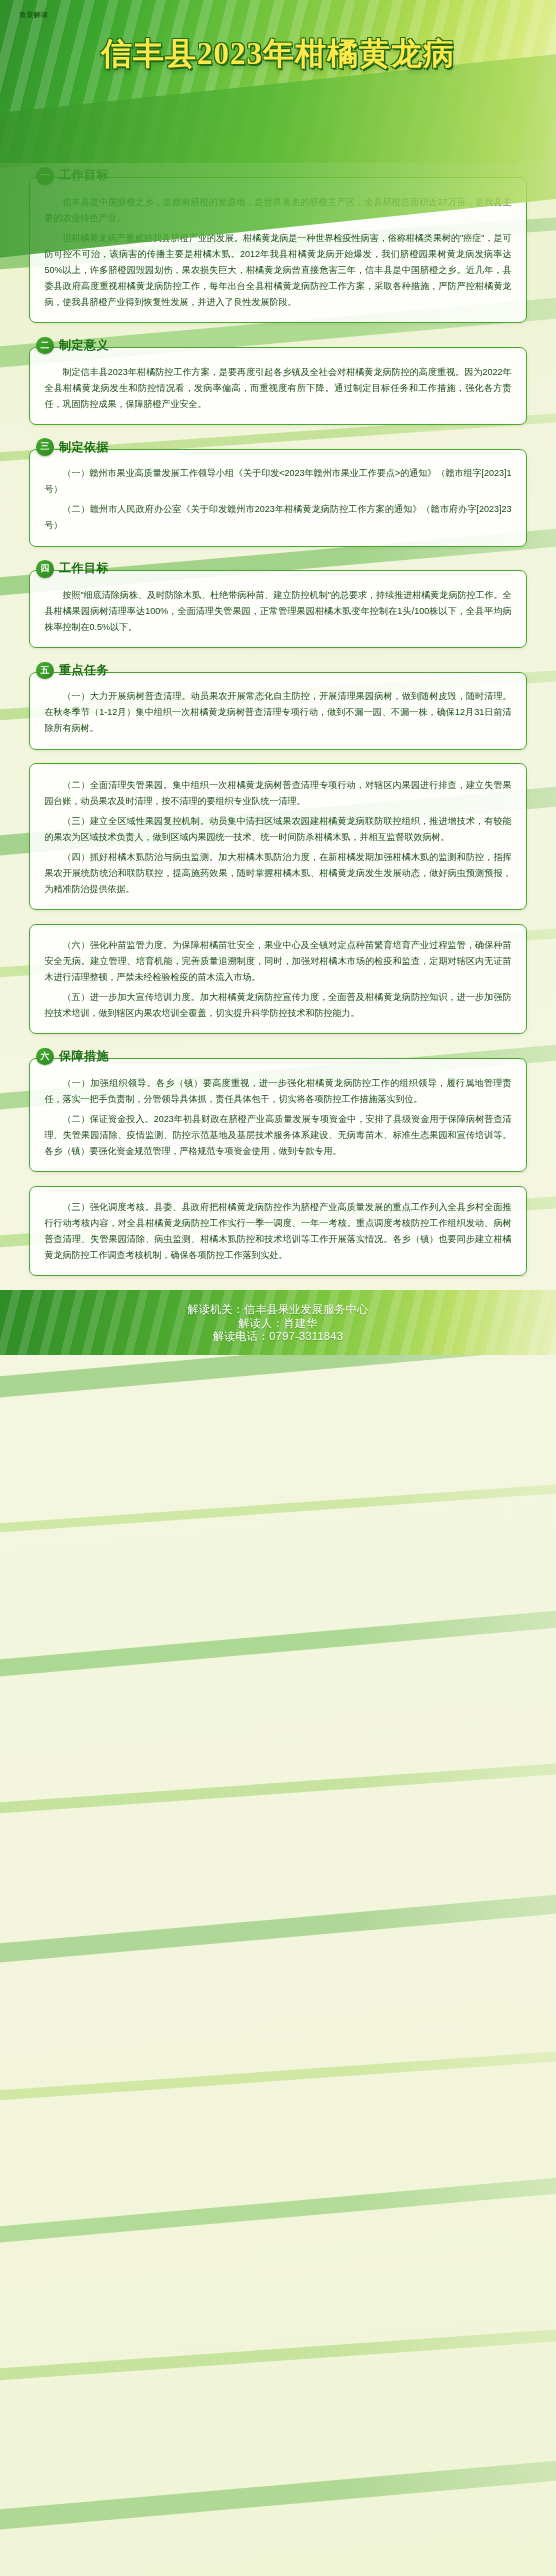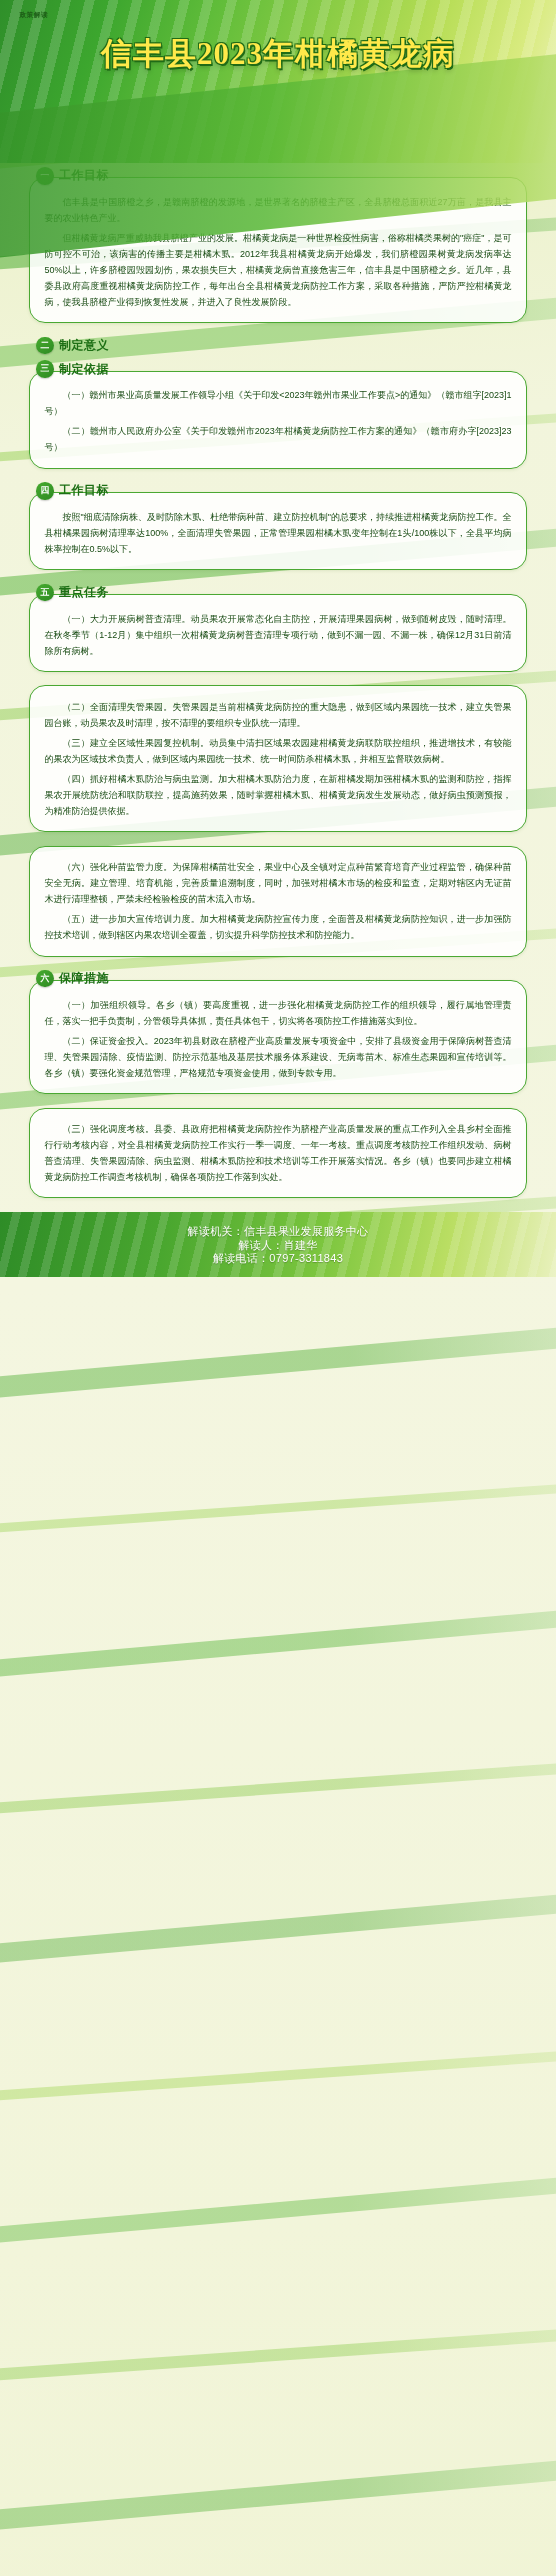--- a/index.html
+++ b/index.html
@@ -136,21 +136,21 @@
   }
   .sec-title {
     font-size: 12px;
     font-weight: bold;
     color: #1d6f15;
     letter-spacing: 0.5px;
     font-family: "Liberation Serif", serif;
   }
   .card {
     border: 1px solid #4aa832;
-    border-radius: 16px;
+    border-radius: 7px;
     background: rgba(255,255,255,.88);
     padding: 15.5px 14.4px 12.4px 14.4px;
     box-shadow: 0 1px 3.1px rgba(80,120,40,.13);
   }
   .card.plain { padding-top: 12.4px; }
   p.para {
     font-size: 9px;
     line-height: 16px;
     color: #174a12;
     text-indent: 2em;
@@ -232,20 +232,23 @@
         <div class="card">
           <p class="para">信丰县是中国脐橙之乡，是赣南脐橙的发源地，是世界著名的脐橙主产区，全县脐橙总面积近27万亩，是我县主要的农业特色产业。</p>
           <p class="para">但柑橘黄龙病严重威胁我县脐橙产业的发展。柑橘黄龙病是一种世界检疫性病害，俗称柑橘类果树的"癌症"，是可防可控不可治，该病害的传播主要是柑橘木虱。2012年我县柑橘黄龙病开始爆发，我们脐橙园果树黄龙病发病率达50%以上，许多脐橙园毁园划伤，果农损失巨大，柑橘黄龙病曾直接危害三年，信丰县是中国脐橙之乡。近几年，县委县政府高度重视柑橘黄龙病防控工作，每年出台全县柑橘黄龙病防控工作方案，采取各种措施，严防严控柑橘黄龙病，使我县脐橙产业得到恢复性发展，并进入了良性发展阶段。</p>
         </div>
       </div>
       <div class="section">
         <div class="sec-head">
           <div class="sec-num">二</div>
           <div class="sec-title">制定意义</div>
         </div>
+        <div class="card">
+          <p class="para">制定信丰县2023年柑橘防控工作方案，是要再度引起各乡镇及全社会对柑橘黄龙病防控的高度重视。因为2022年全县柑橘黄龙病发生和防控情况看，发病率偏高，而重视度有所下降。通过制定目标任务和工作措施，强化各方责任，巩固防控成果，保障脐橙产业安全。</p>
+        </div>
       </div>
       <div class="section">
         <div class="sec-head">
           <div class="sec-num">三</div>
           <div class="sec-title">制定依据</div>
         </div>
         <div class="card">
           <p class="para">（一）赣州市果业高质量发展工作领导小组《关于印发&lt;2023年赣州市果业工作要点&gt;的通知》（赣市组字[2023]1号）</p>
           <p class="para">（二）赣州市人民政府办公室《关于印发赣州市2023年柑橘黄龙病防控工作方案的通知》（赣市府办字[2023]23号）</p>
         </div>
@@ -263,21 +266,21 @@
         <div class="sec-head">
           <div class="sec-num">五</div>
           <div class="sec-title">重点任务</div>
         </div>
         <div class="card">
           <p class="para">（一）大力开展病树普查清理。动员果农开展常态化自主防控，开展清理果园病树，做到随树皮毁，随时清理。在秋冬季节（1-12月）集中组织一次柑橘黄龙病树普查清理专项行动，做到不漏一园、不漏一株，确保12月31日前清除所有病树。</p>
         </div>
       </div>
       <div class="section">
         <div class="card plain">
-          <p class="para">（二）全面清理失管果园。失管果园是当前柑橘黄龙病防控的重大隐患，做到区域内果园统一技术，建立失管果园台账，动员果农及时清理，按不清理的要组织专业队统一清理。</p>
+          <p class="para">（二）全面清理失管果园。集中组织一次柑橘黄龙病树普查清理专项行动，对辖区内果园进行排查，建立失管果园台账，动员果农及时清理，按不清理的要组织专业队统一清理。</p>
           <p class="para">（三）建立全区域性果园复控机制。动员集中清扫区域果农园建柑橘黄龙病联防联控组织，推进增技术，有较能的果农为区域技术负责人，做到区域内果园统一技术、统一时间防杀柑橘木虱，并相互监督联效病树。</p>
           <p class="para">（四）抓好柑橘木虱防治与病虫监测。加大柑橘木虱防治力度，在新柑橘发期加强柑橘木虱的监测和防控，指挥果农开展统防统治和联防联控，提高施药效果，随时掌握柑橘木虱、柑橘黄龙病发生发展动态，做好病虫预测预报，为精准防治提供依据。</p>
         </div>
       </div>
       <div class="section">
         <div class="card plain">
           <p class="para">（六）强化种苗监管力度。为保障柑橘苗壮安全，果业中心及全镇对定点种苗繁育培育产业过程监管，确保种苗安全无病。建立管理、培育机能，完善质量追溯制度，同时，加强对柑橘木市场的检疫和监查，定期对辖区内无证苗木进行清理整顿，严禁未经检验检疫的苗木流入市场。</p>
           <p class="para">（五）进一步加大宣传培训力度。加大柑橘黄龙病防控宣传力度，全面普及柑橘黄龙病防控知识，进一步加强防控技术培训，做到辖区内果农培训全覆盖，切实提升科学防控技术和防控能力。</p>
         </div>
       </div>

